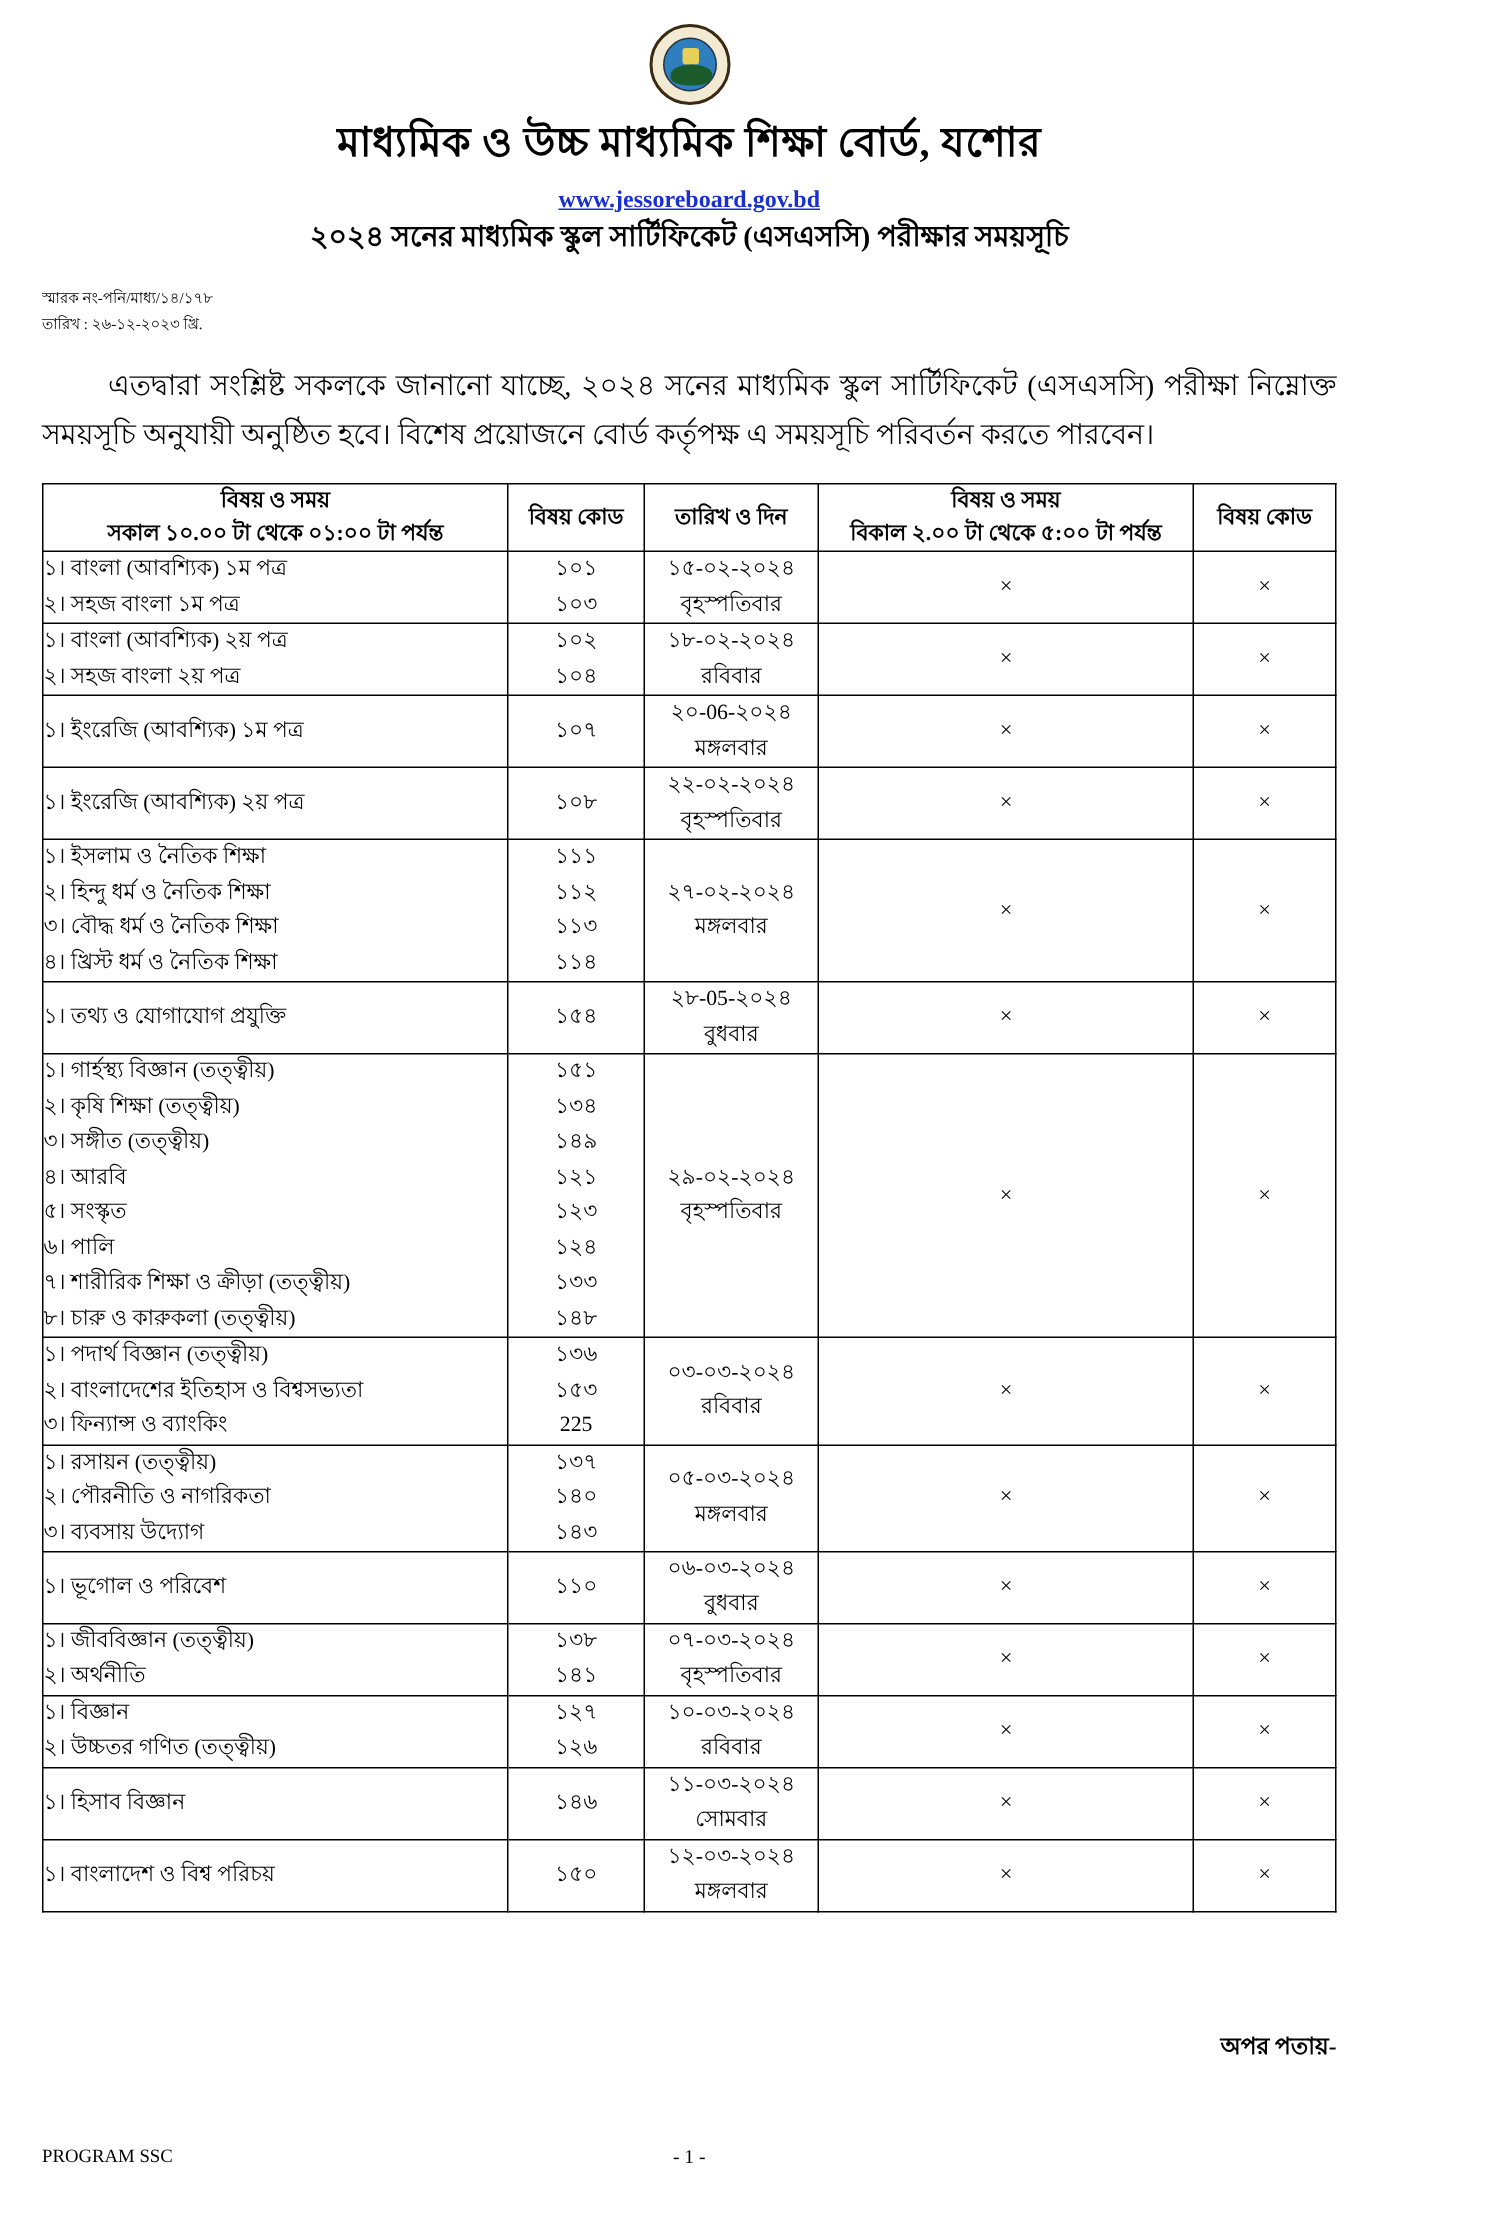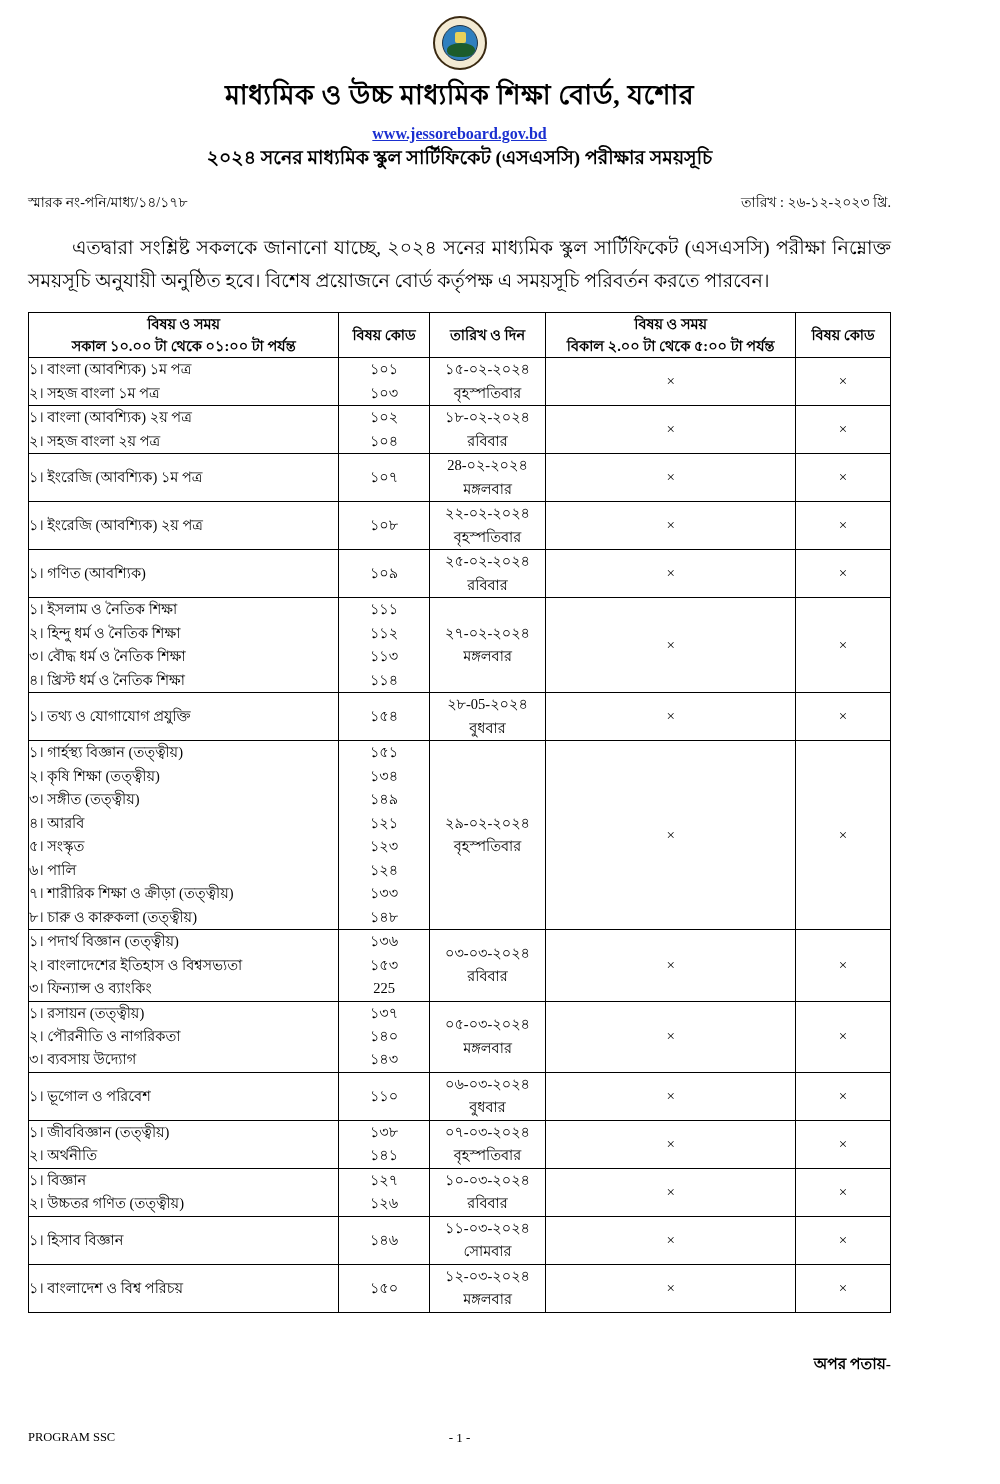--- a/index.html
+++ b/index.html
@@ -53,21 +53,22 @@
   .doc-title {
     text-align: center;
     font-size: 19px;
     font-weight: bold;
   }
   .meta-row {
     display: flex;
     justify-content: space-between;
     align-items: flex-start;
     margin-top: 16px;
-    font-size: 14px;
+    font-size: 10px;
+    flex-direction: column;
   }
   .para {
     margin-top: 16px;
     font-size: 19px;
     line-height: 1.75;
     text-align: justify;
     text-indent: 44px;
   }
   
   table.routine {
@@ -264,50 +265,36 @@
           <td class="x-cell">×</td>
         </tr>
         <tr>
           <td class="subj-cell">
             <div class="subj-line">১। ইংরেজি (আবশ্যিক) ১ম পত্র</div>
           </td>
           <td class="code-cell">
             <div>১০৭</div>
           </td>
           <td class="date-cell">
-            <div>28-০২-২০২৪</div>
+            <div>২০-06-২০২৪</div>
             <div>মঙ্গলবার</div>
           </td>
           <td class="x-cell">×</td>
           <td class="x-cell">×</td>
         </tr>
         <tr>
           <td class="subj-cell">
             <div class="subj-line">১। ইংরেজি (আবশ্যিক) ২য় পত্র</div>
           </td>
           <td class="code-cell">
             <div>১০৮</div>
           </td>
           <td class="date-cell">
             <div>২২-০২-২০২৪</div>
             <div>বৃহস্পতিবার</div>
-          </td>
-          <td class="x-cell">×</td>
-          <td class="x-cell">×</td>
-        </tr>
-        <tr>
-          <td class="subj-cell">
-            <div class="subj-line">১। গণিত (আবশ্যিক)</div>
-          </td>
-          <td class="code-cell">
-            <div>১০৯</div>
-          </td>
-          <td class="date-cell">
-            <div>২৫-০২-২০২৪</div>
-            <div>রবিবার</div>
           </td>
           <td class="x-cell">×</td>
           <td class="x-cell">×</td>
         </tr>
         <tr>
           <td class="subj-cell">
             <div class="subj-line">১। ইসলাম ও নৈতিক শিক্ষা</div>
             <div class="subj-line">২। হিন্দু ধর্ম ও নৈতিক শিক্ষা</div>
             <div class="subj-line">৩। বৌদ্ধ ধর্ম ও নৈতিক শিক্ষা</div>
             <div class="subj-line">৪। খ্রিস্ট ধর্ম ও নৈতিক শিক্ষা</div>

